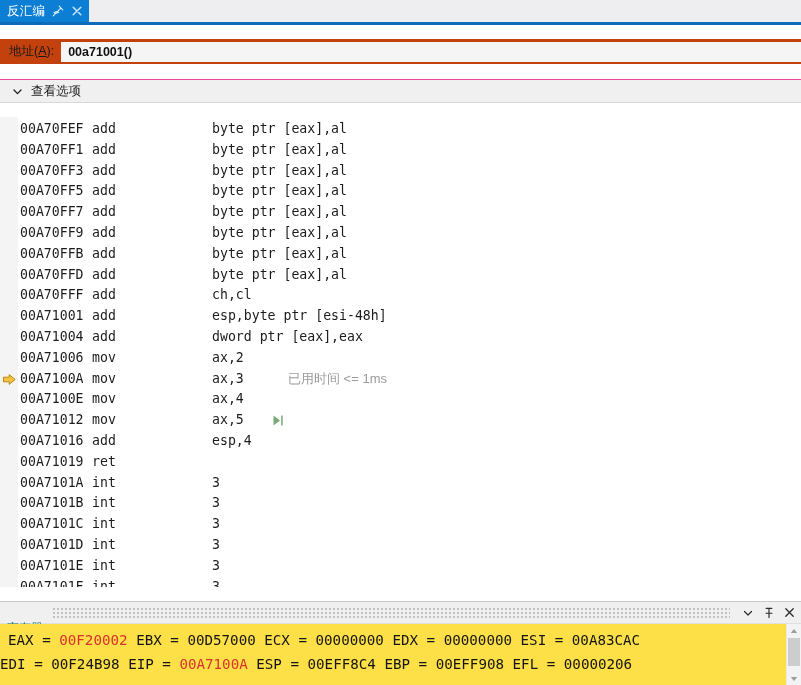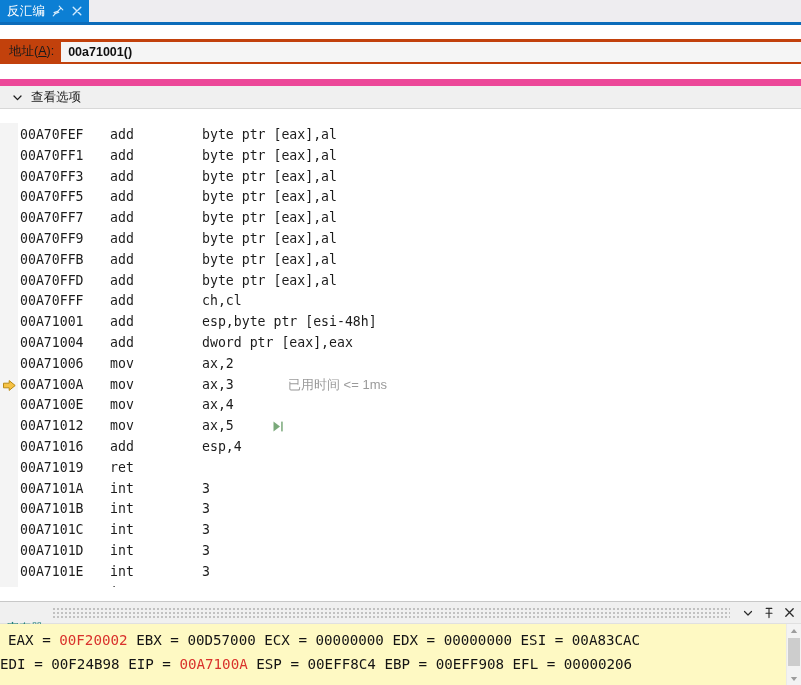--- a/index.html
+++ b/index.html
@@ -78,21 +78,21 @@
     color: #101010;
     padding: 0 4px 0 7px;
     margin-right: 0;
     font-weight: bold;
   }
 
   
   .viewopts {
     height: 22px;
     background: #f0f0f0;
-    border-top: 7px solid #ec4899;
+    border-top: 1px solid #ec4899;
     border-bottom: 1px solid #d8d8d8;
     display: flex;
     align-items: center;
     gap: 8px;
     padding-left: 12px;
     flex: 0 0 auto;
     cursor: default;
     user-select: none;
   }
   .viewopts .chev { color: #1e1e1e; display: inline-flex; }
@@ -120,22 +120,22 @@
   }
   .codeline {
     position: relative;
     height: 20.8px;
     line-height: 20.8px;
     white-space: pre;
     color: #1c1c1c;
     cursor: text;
   }
   .c-addr  { position: absolute; left: 20px;  }
-  .c-mnem  { position: absolute; left: 110px; }
-  .c-ops   { position: absolute; left: 202px; }
+  .c-mnem  { position: absolute; left: 92px; }
+  .c-ops   { position: absolute; left: 212px; }
   .c-note  {
     position: absolute; left: 288px;
     font-family: "Liberation Sans", sans-serif;
     font-size: 13px;
     color: #9a9a9a;
     line-height: 20.8px;
   }
   .c-run {
     position: absolute; left: 272px; top: 0;
     width: 16px; height: 20.8px;
@@ -181,21 +181,21 @@
   }
   .reg-btn {
     width: 15px; height: 16px;
     display: inline-flex; align-items: center; justify-content: center;
     color: #2b2b2b;
     cursor: pointer;
   }
   .reg-body {
     position: relative;
     flex: 1 1 auto;
-    background: #fef9c3;
+    background: #fde047;
     overflow: hidden;
   }
   .reg-lines {
     position: absolute;
     left: 0; top: 4px; right: 14px;
     font-family: "DejaVu Sans Mono", "Liberation Mono", monospace;
     font-size: 14.2px;
     color: #141414;
     white-space: pre;
   }

